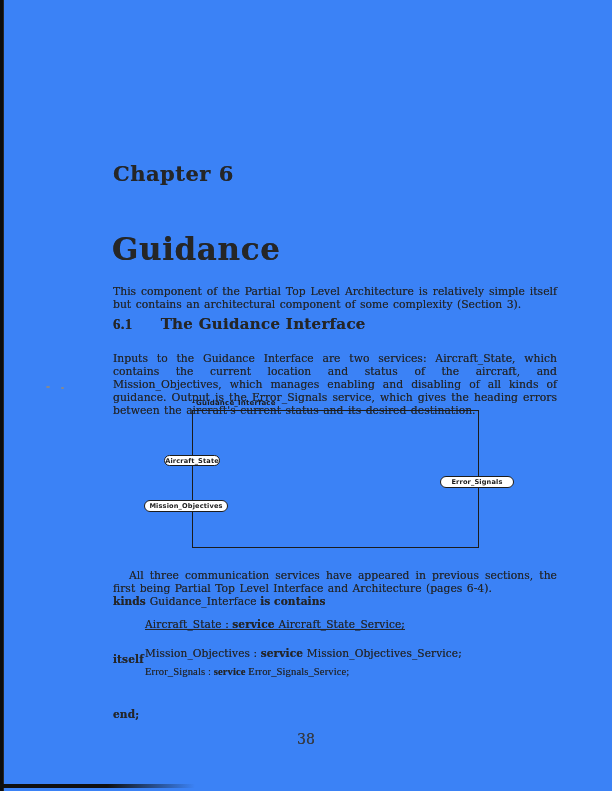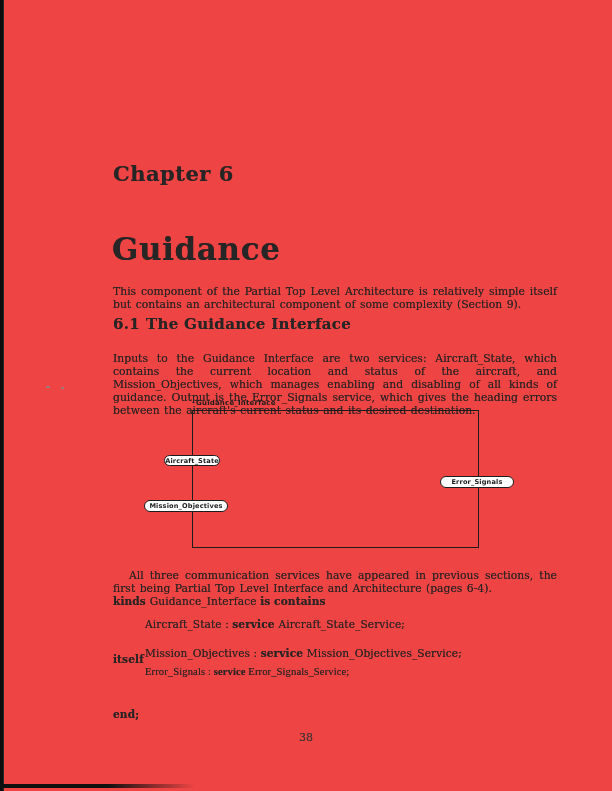--- a/index.html
+++ b/index.html
@@ -1,19 +1,19 @@
 <!DOCTYPE html>
 <html><head>
 <meta charset="utf-8">
 <style>
   html,body{margin:0;padding:0;background:#e8e8e8;}
   .page{
     position:relative;
     width:612px;height:791px;
-    background:#ef4444;
+    background:#3b82f6;
     overflow:hidden;
     font-family:"DejaVu Serif","Liberation Serif",serif;
     color:#262626;
   }
   
   .scan-bar-left{
     position:absolute;left:0;top:0;width:4px;height:791px;
     background:linear-gradient(to right,#0d0d0d 0 70%,#3a3a3a);
   }
   .scan-mark-bottom{
@@ -37,21 +37,21 @@
   .para{
     position:absolute;left:113px;width:444px;
     font-size:10.8px;line-height:13px;text-align:justify;
     word-spacing:1px;
   }
   .para-intro{top:274px;}
   .section-heading{
     position:absolute;left:113px;top:315px;
     font-size:15px;font-weight:bold;letter-spacing:.3px;
   }
-  .section-heading .num{margin-right:6px;}
+  .section-heading .num{margin-right:28px;font-family:Liberation Serif, serif;}
   .para-section{top:341px;}
   .para-after{top:558px;}
   .para-after .indent{display:inline-block;width:16px;}
 
   
   .diagram{position:absolute;left:0;top:0;width:612px;height:0;}
   .dbox{
     position:absolute;left:192px;top:410px;width:285px;height:136px;
     border:1.5px solid #1c1c1c;background:transparent;
   }
@@ -72,45 +72,45 @@
   .pill-mission{left:144px;top:500px;width:84px;height:12px;}
   .pill-error{left:440px;top:476px;width:74px;height:12px;}
 
   
   .codeline{
     position:absolute;left:113px;
     font-size:10.6px;white-space:pre;letter-spacing:.1px;
   }
   .codeline .b{font-weight:bold;}
   .cl1{top:595px;}
-  .cl2{top:618px;left:145px;}
+  .cl2{top:618px;left:145px;text-decoration:underline;}
   .cl3{top:631px;left:145px;margin-top:16px;}
   .cl4{top:653px;}
   .cl5{top:666px;left:145px;font-family:Liberation Serif, serif;}
   .cl6{top:688px;margin-top:20px;}
 
   .page-number{
     position:absolute;left:0;top:731px;width:612px;
-    text-align:center;font-size:11px;color:#3a3a3a;
+    text-align:center;font-size:14px;color:#3a3a3a;
   }
 </style>
 </head>
 <body>
 
 <div class="page">
 
   <div class="scan-bar-left"></div>
   <div class="scan-mark-bottom"></div>
   <div class="speck s1"></div>
   <div class="speck s2"></div>
 
   <div class="chapter-label txt">Chapter 6</div>
   <div class="chapter-title txt">Guidance</div>
 
-  <p class="para para-intro txt">This component of the Partial Top Level Architecture is relatively simple itself but contains an architectural component of some complexity (Section 9).</p>
+  <p class="para para-intro txt">This component of the Partial Top Level Architecture is relatively simple itself but contains an architectural component of some complexity (Section 3).</p>
 
   <div class="section-heading txt">
     <span class="num">6.1</span><span>The Guidance Interface</span>
   </div>
 
   <p class="para para-section txt">Inputs to the Guidance Interface are two services: Aircraft_State, which contains the current location and status of the aircraft, and Mission_Objectives, which manages enabling and disabling of all kinds of guidance. Output is the Error_Signals service, which gives the heading errors between the aircraft's current status and its desired destination.</p>
 
   <div class="diagram">
     <div class="dtitle">Guidance_Interface</div>
     <div class="dbox"></div>

